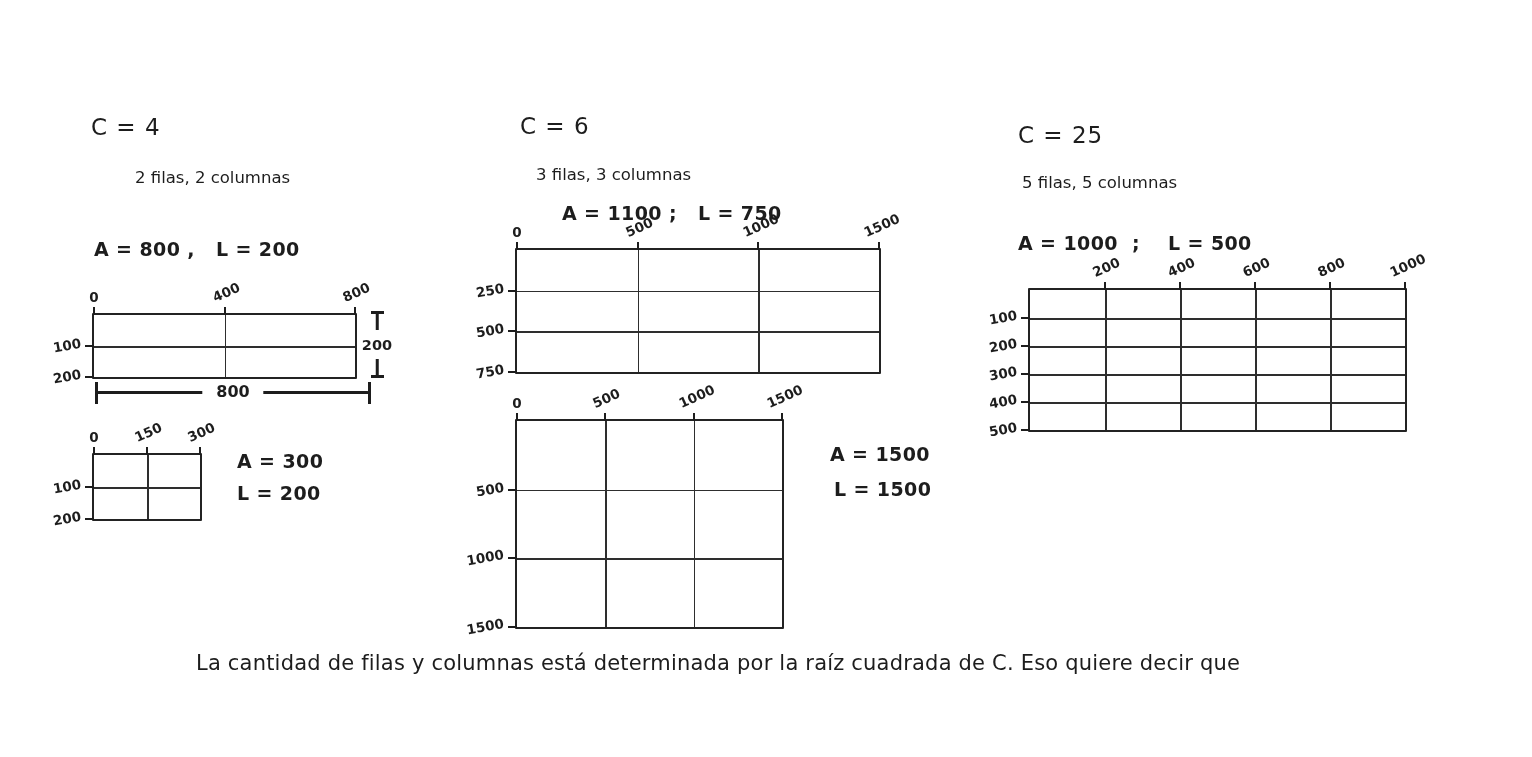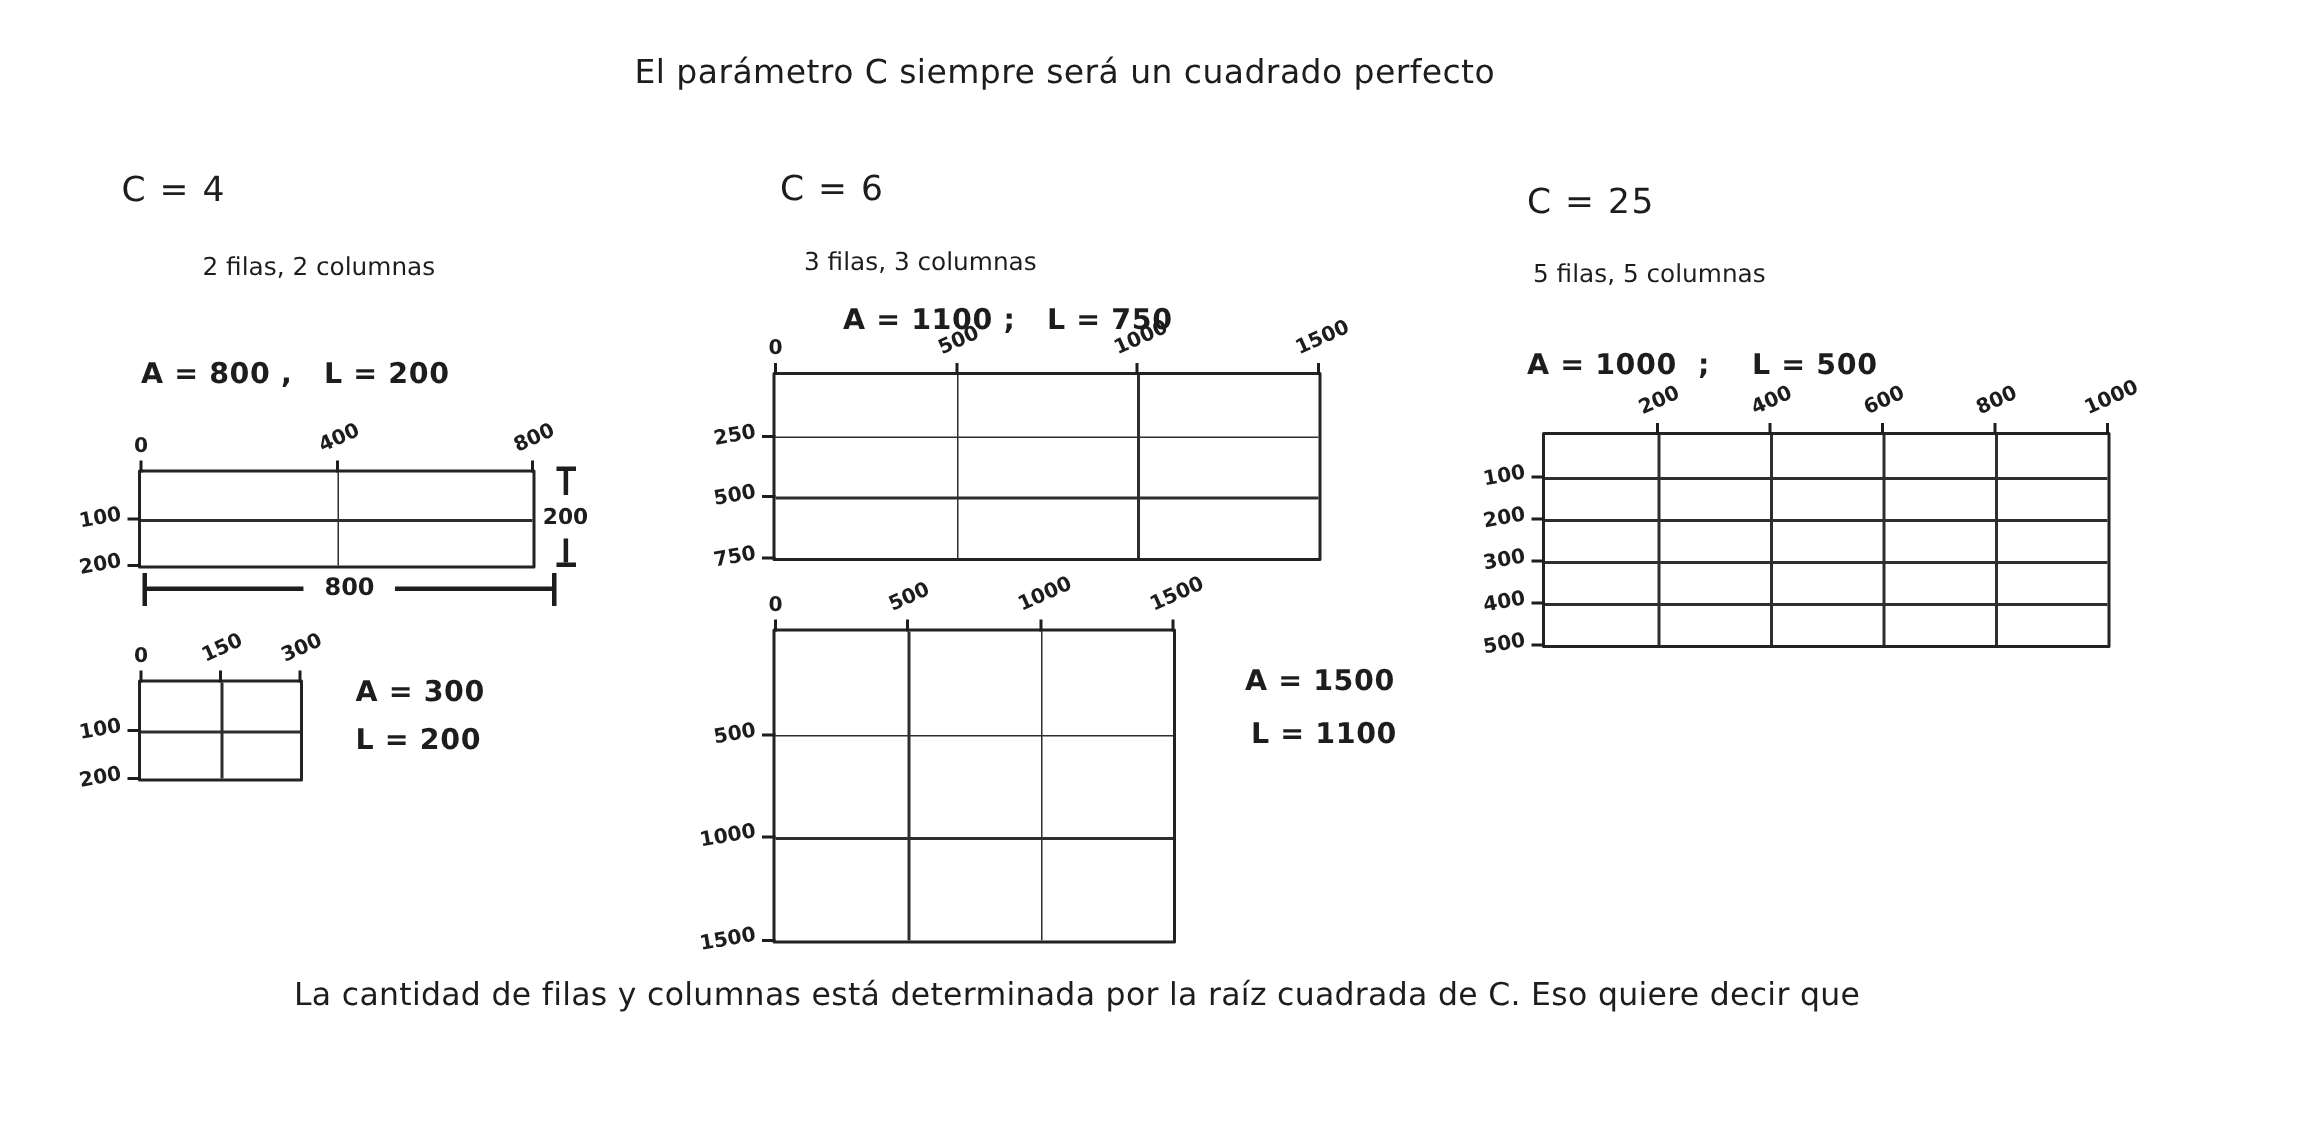--- a/index.html
+++ b/index.html
@@ -41,23 +41,22 @@
   .hdim .cap{position:absolute;top:0;width:3px;height:22px;background:#1d1d1d;}
   .hdim .cap.left{left:0;}
   .hdim .cap.right{right:0;}
   .hdim .dim-label{position:absolute;left:50%;top:50%;transform:translate(-50%,-60%);background:#ffffff;padding:0 14px;font-size:16px;font-weight:bold;}
 </style>
 </head>
 <body>
 
 <div id="canvas">
 
-  <div class="title" style="left:423px;top:36px">El parámetro C siempre será un cuadrado perfecto</div>
 
-  <div class="c-label" style="left:81px;top:114px">C = 4</div>
+  <div class="c-label" style="left:91px;top:114px">C = 4</div>
   <div class="subtitle" style="left:135px;top:168px">2 filas, 2 columnas</div>
 
   <div class="al" style="left:94px;top:238px">A = 800 ,   L = 200</div>
   <div class="grid" style="left:92px;top:313px;width:261px;height:62px">
       <div class="vline" style="left: 50%;"></div>
       <div class="hline" style="top: 50%;"></div>
       <div class="ttick" style="left: 0%;"></div>
       <div class="tlabel" style="left: 0%;">0</div>
       <div class="ttick" style="left: 50%;"></div>
       <div class="tlabel rot" style="left: 50%;">400</div>
@@ -138,21 +137,21 @@
       <div class="ttick" style="left: 100%;"></div>
       <div class="tlabel rot" style="left: 100%;">1500</div>
       <div class="ltick" style="top: 33.33%;"></div>
       <div class="llabel" style="top: 33.33%;">500</div>
       <div class="ltick" style="top: 66.67%;"></div>
       <div class="llabel" style="top: 66.67%;">1000</div>
       <div class="ltick" style="top: 100%;"></div>
       <div class="llabel" style="top: 100%;">1500</div>
     </div>
   <div class="al" style="left:830px;top:443px">A = 1500</div>
-  <div class="al" style="left:834px;top:478px">L = 1100</div>
+  <div class="al" style="left:834px;top:478px">L = 1500</div>
 
   <div class="c-label" style="left:1018px;top:122px">C = 25</div>
   <div class="subtitle" style="left:1022px;top:173px">5 filas, 5 columnas</div>
 
   <div class="al" style="left:1018px;top:232px">A = 1000  ;    L = 500</div>
   <div class="grid" style="left:1028px;top:288px;width:375px;height:140px">
       <div class="vline" style="left: 20%;"></div>
       <div class="vline" style="left: 40%;"></div>
       <div class="vline" style="left: 60%;"></div>
       <div class="vline" style="left: 80%;"></div>

